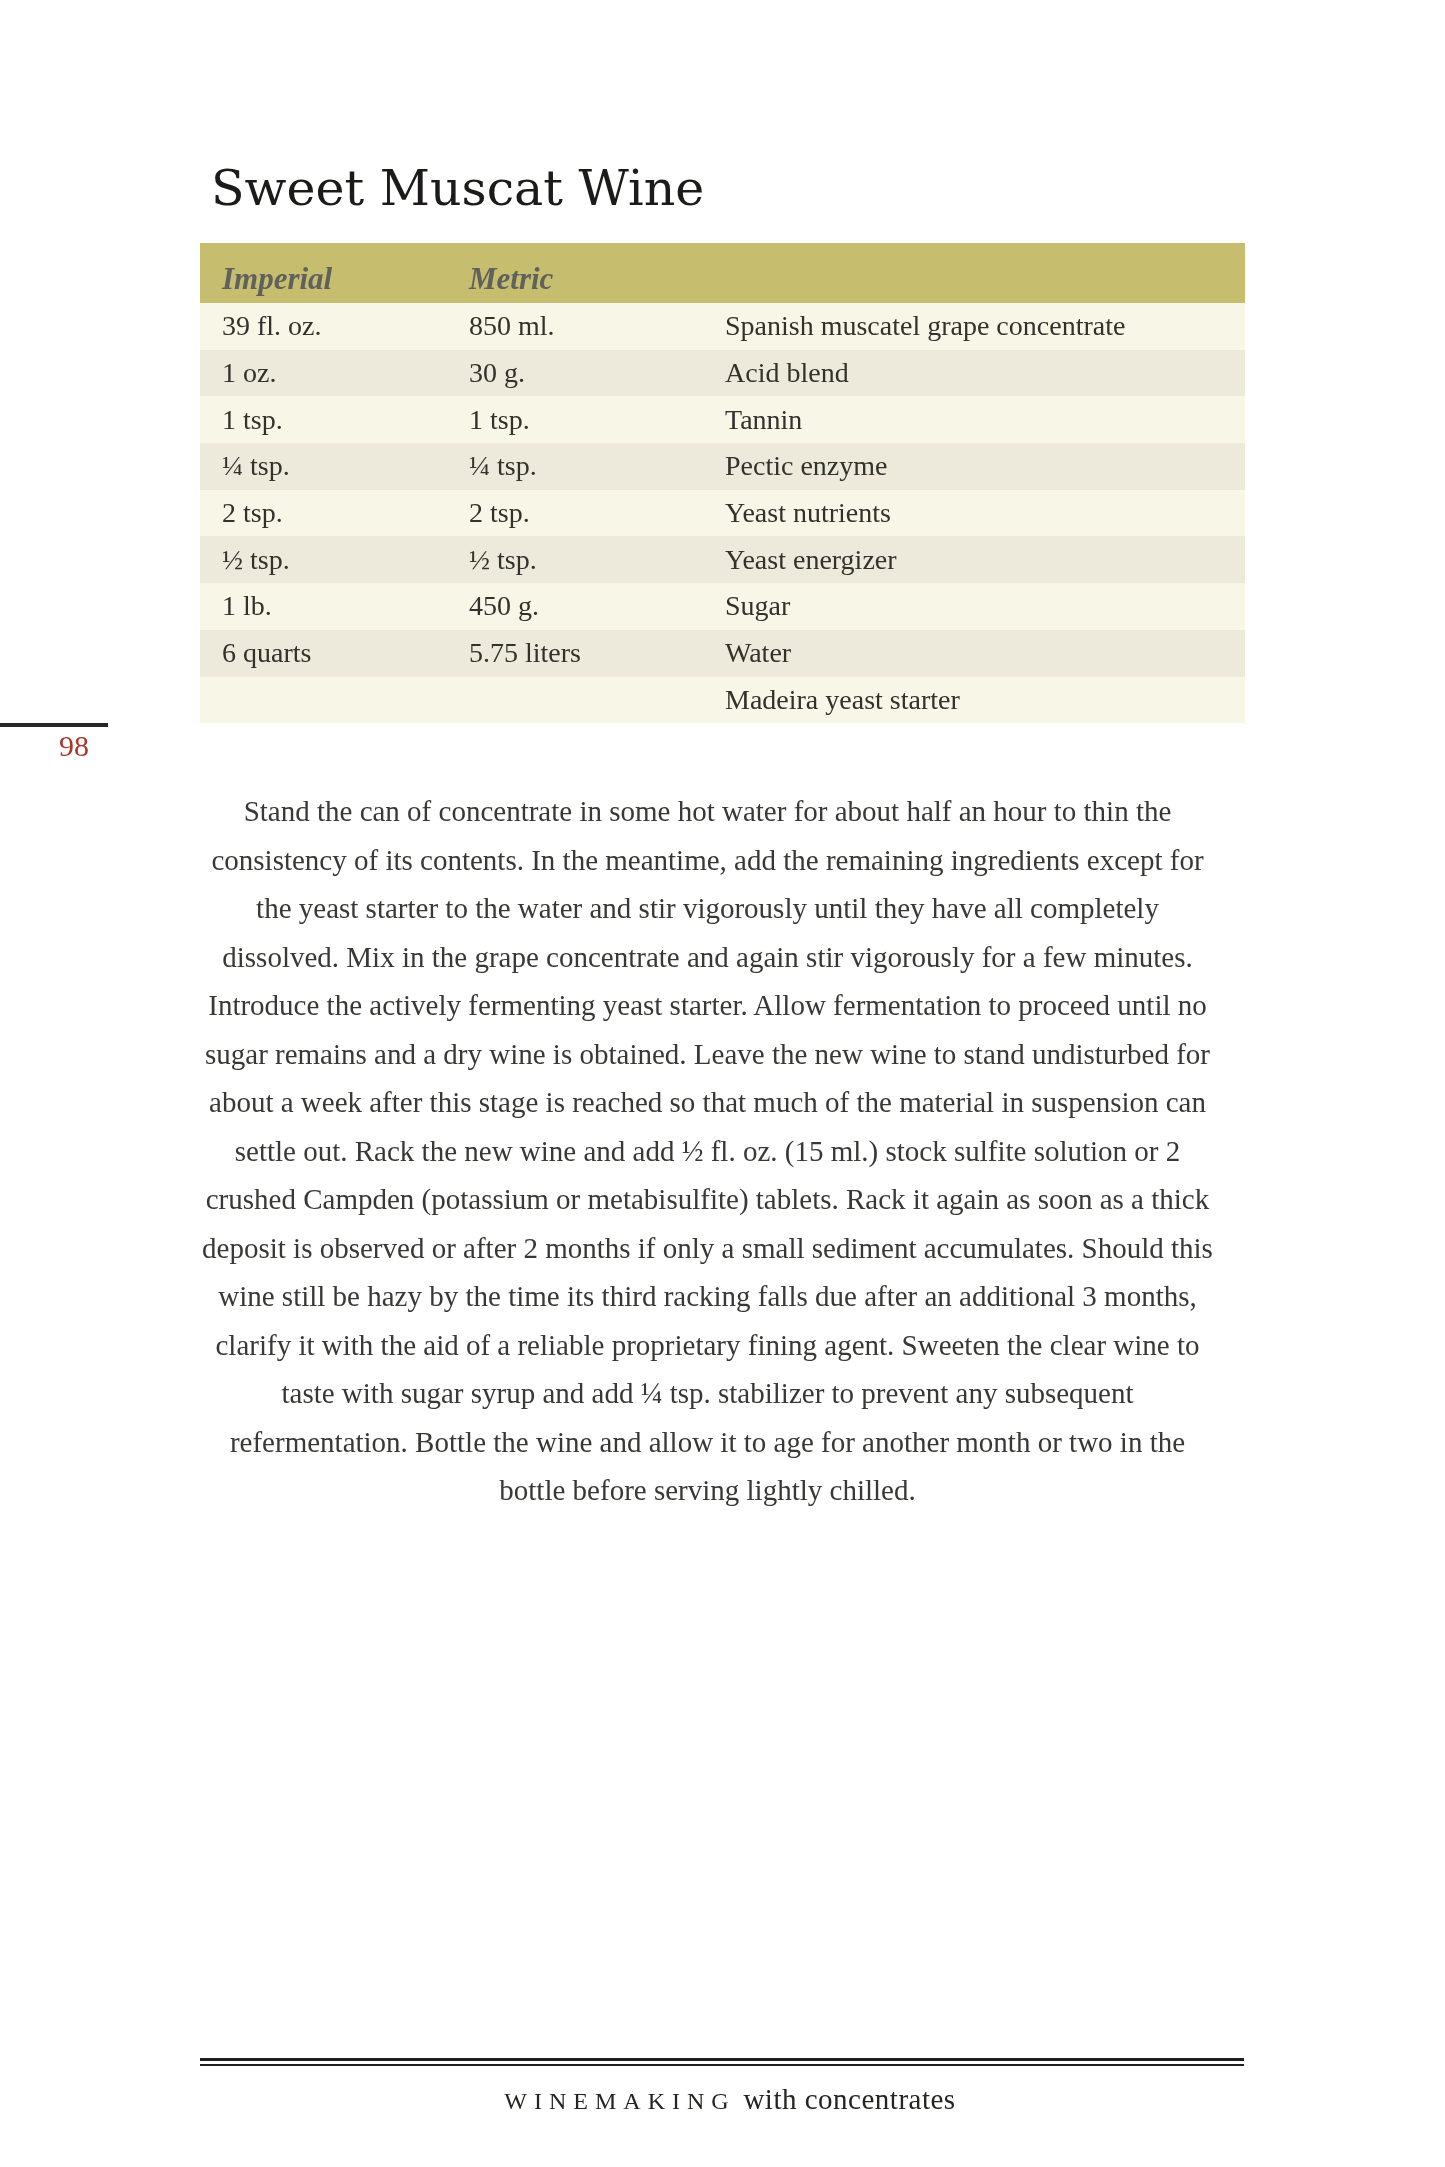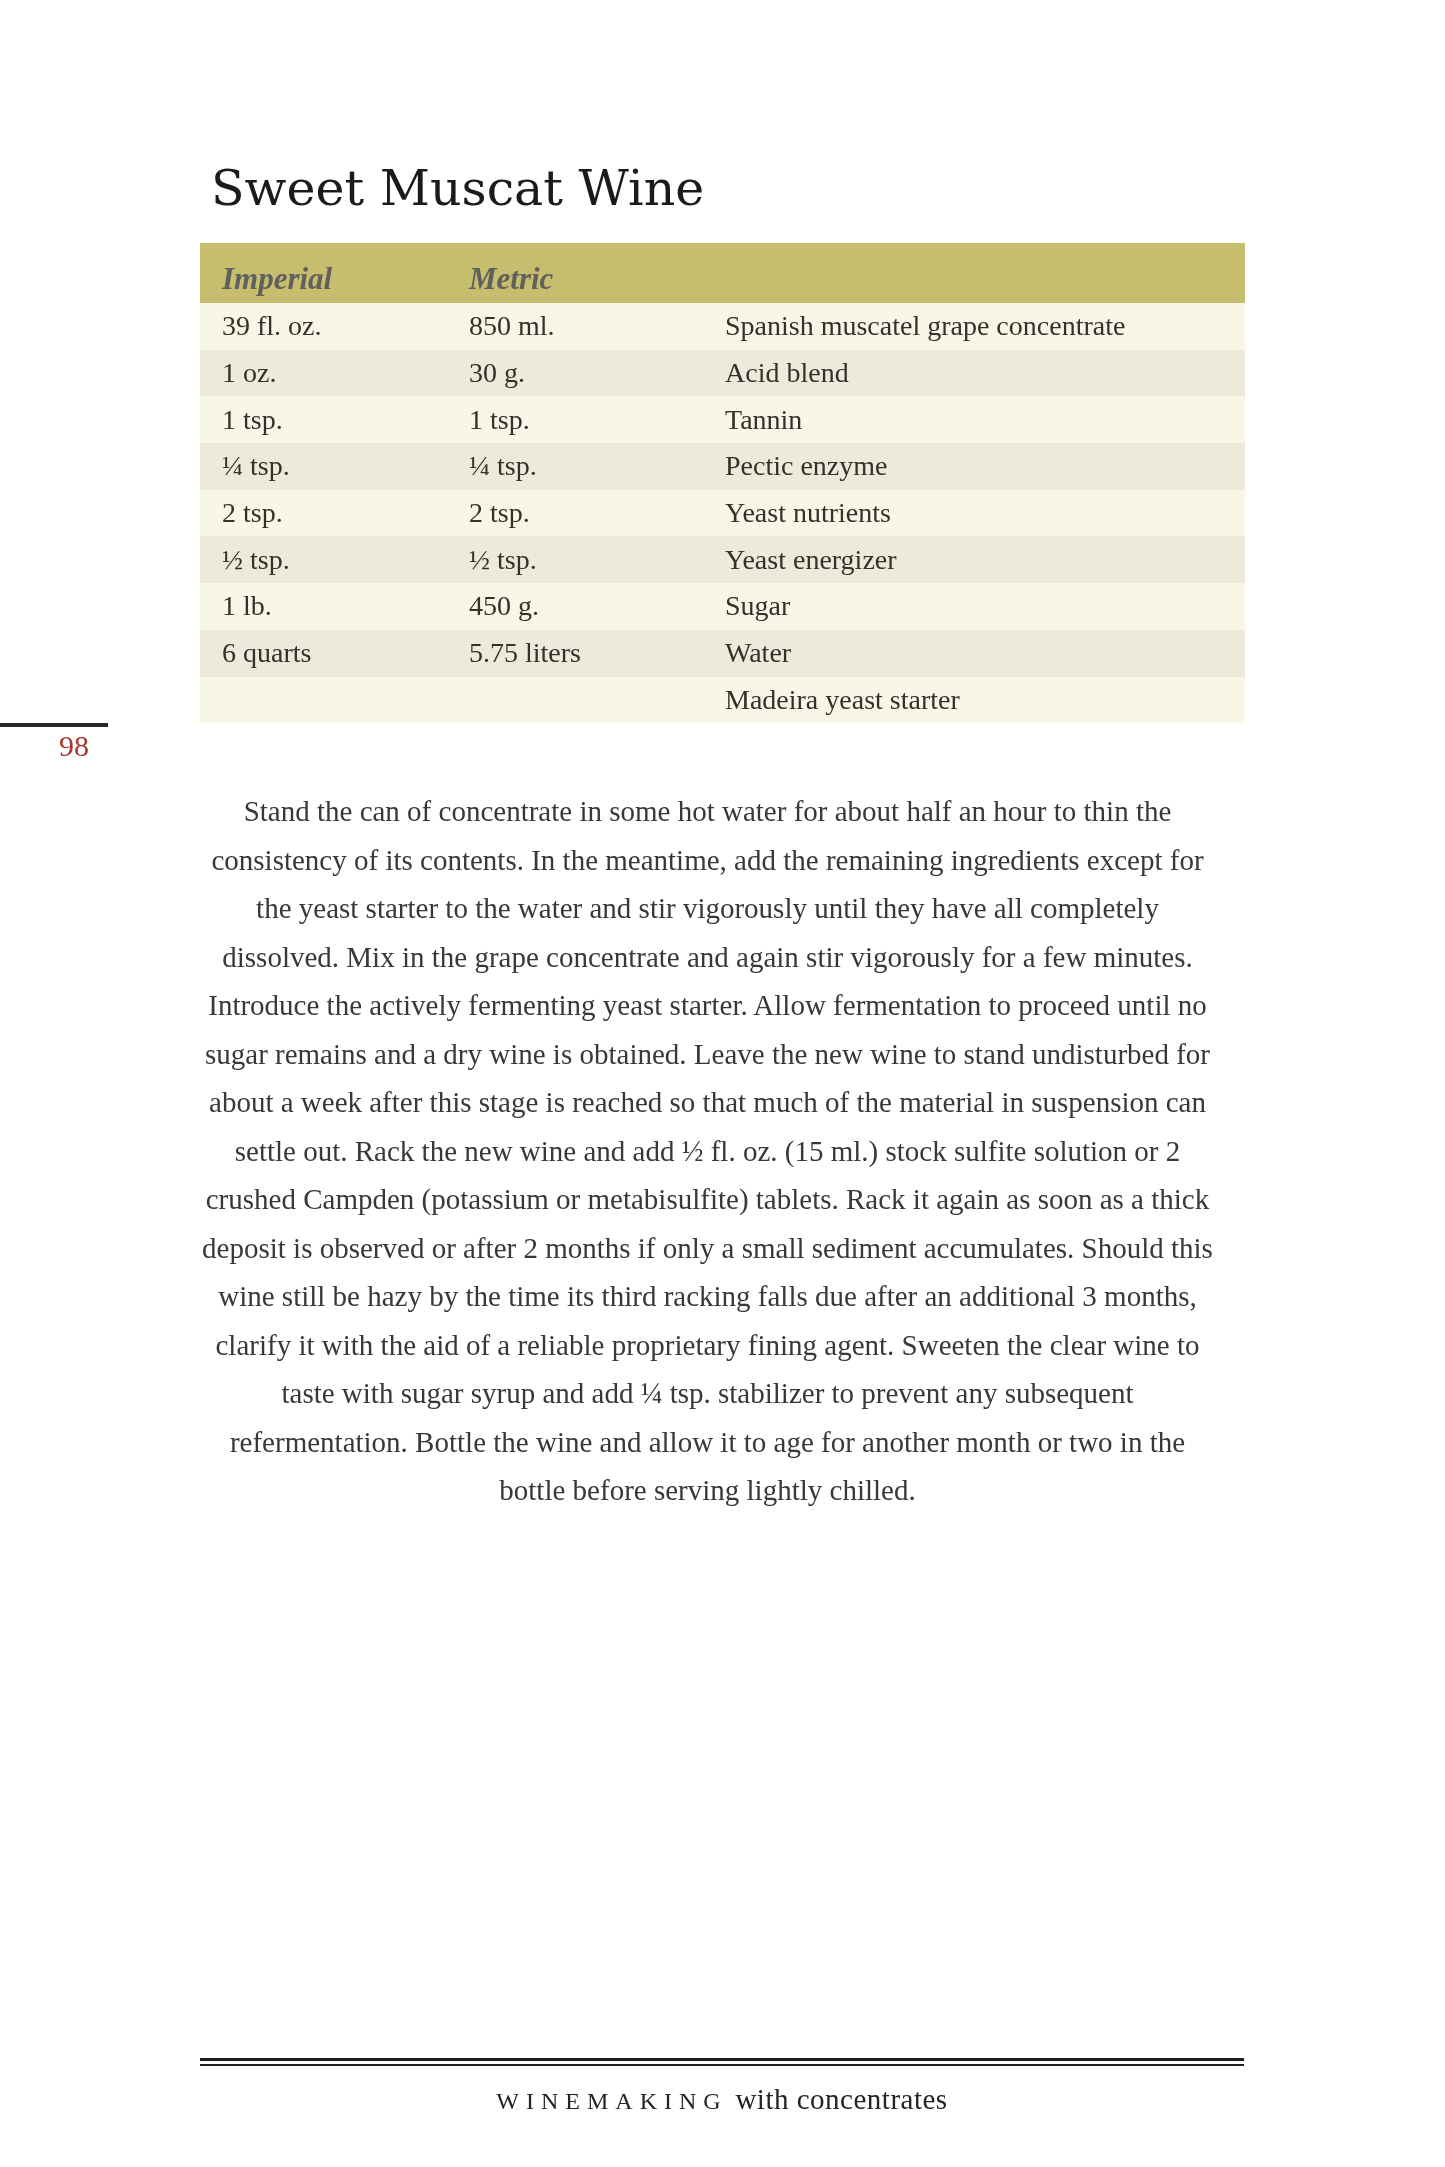--- a/index.html
+++ b/index.html
@@ -86,21 +86,21 @@
   .footer-rule {
     position: absolute;
     left: 200px; top: 2058px;
     width: 1044px;
     height: 3px;
     border-top: 3px solid #1f1f1f;
     border-bottom: 2px solid #1f1f1f;
   }
   .footer-text {
     position: absolute;
-    left: 200px; top: 2083px;
+    left: 208px; top: 2083px;
     width: 1044px;
     text-align: center;
     color: #262422;
     white-space: nowrap;
   }
   .footer-series {
     font-size: 24px;
     letter-spacing: 7px;
   }
   .footer-subtitle {

